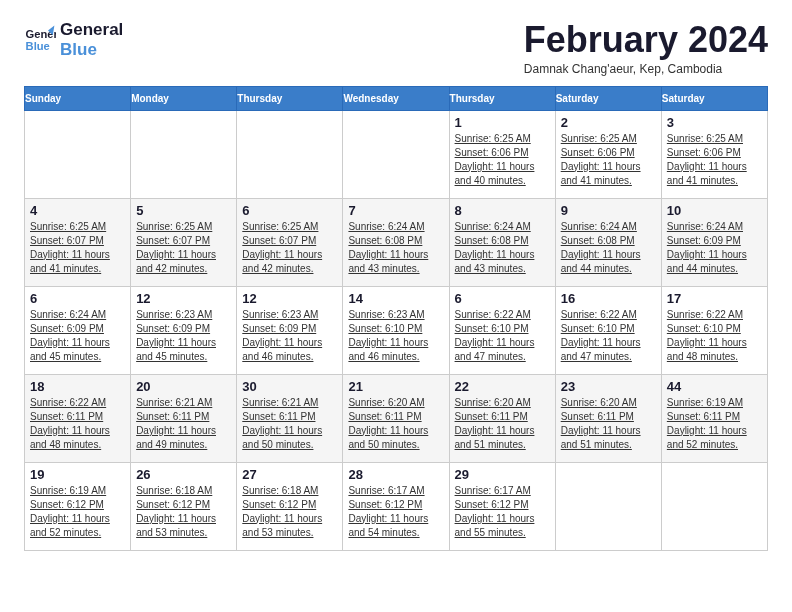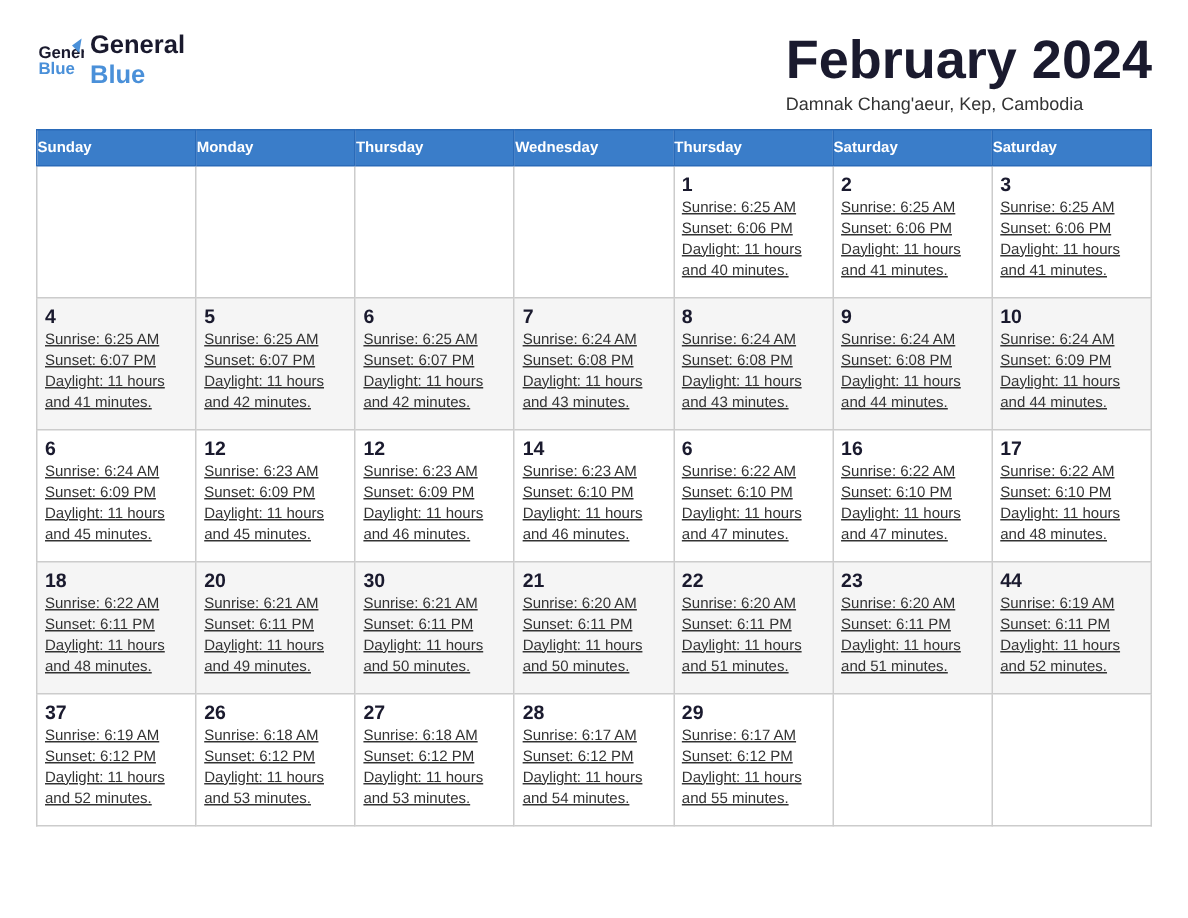--- a/index.html
+++ b/index.html
@@ -291,21 +291,21 @@
         <td>
           <span class="day-number">44</span>
           <div class="day-info" style="white-space: pre-line;">Sunrise: 6:19 AM
 Sunset: 6:11 PM
 Daylight: 11 hours
 and 52 minutes.</div>
         </td>
       </tr>
       <tr>
         <td>
-          <span class="day-number">37</span>
+          <span class="day-number">19</span>
           <div class="day-info" style="white-space: pre-line;">Sunrise: 6:19 AM
 Sunset: 6:12 PM
 Daylight: 11 hours
 and 52 minutes.</div>
         </td>
         <td>
           <span class="day-number">26</span>
           <div class="day-info" style="white-space: pre-line;">Sunrise: 6:18 AM
 Sunset: 6:12 PM
 Daylight: 11 hours

